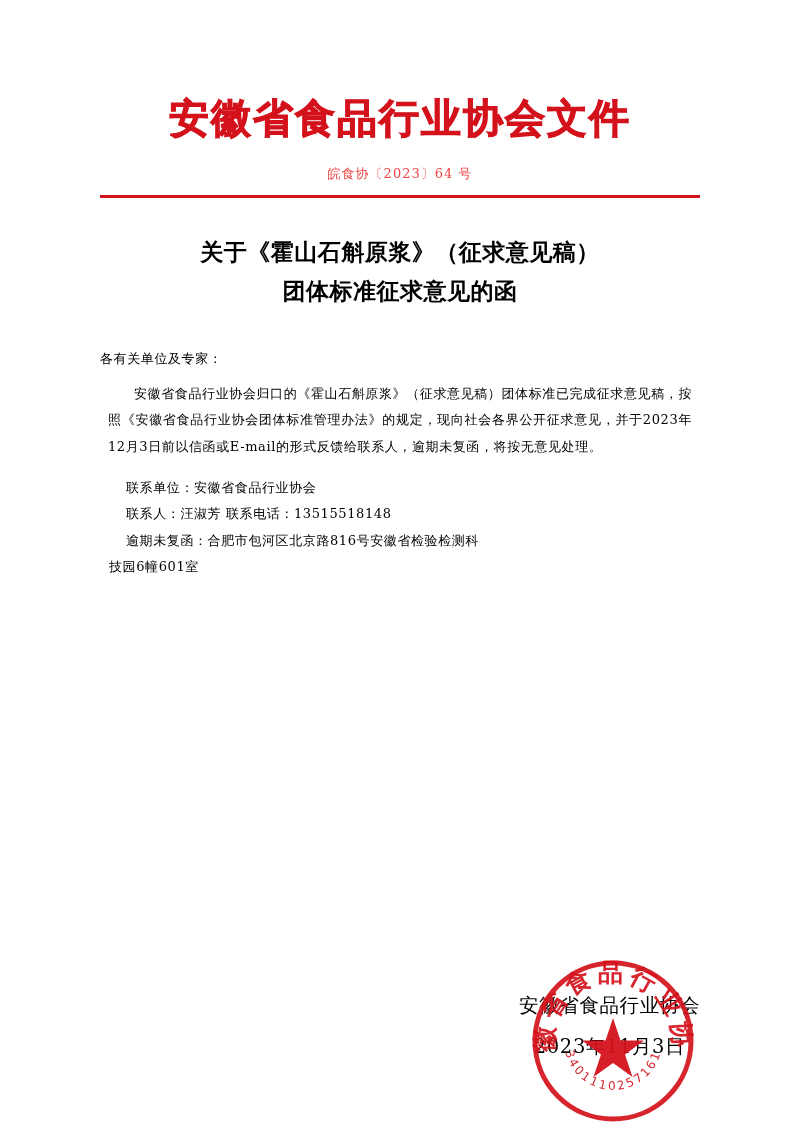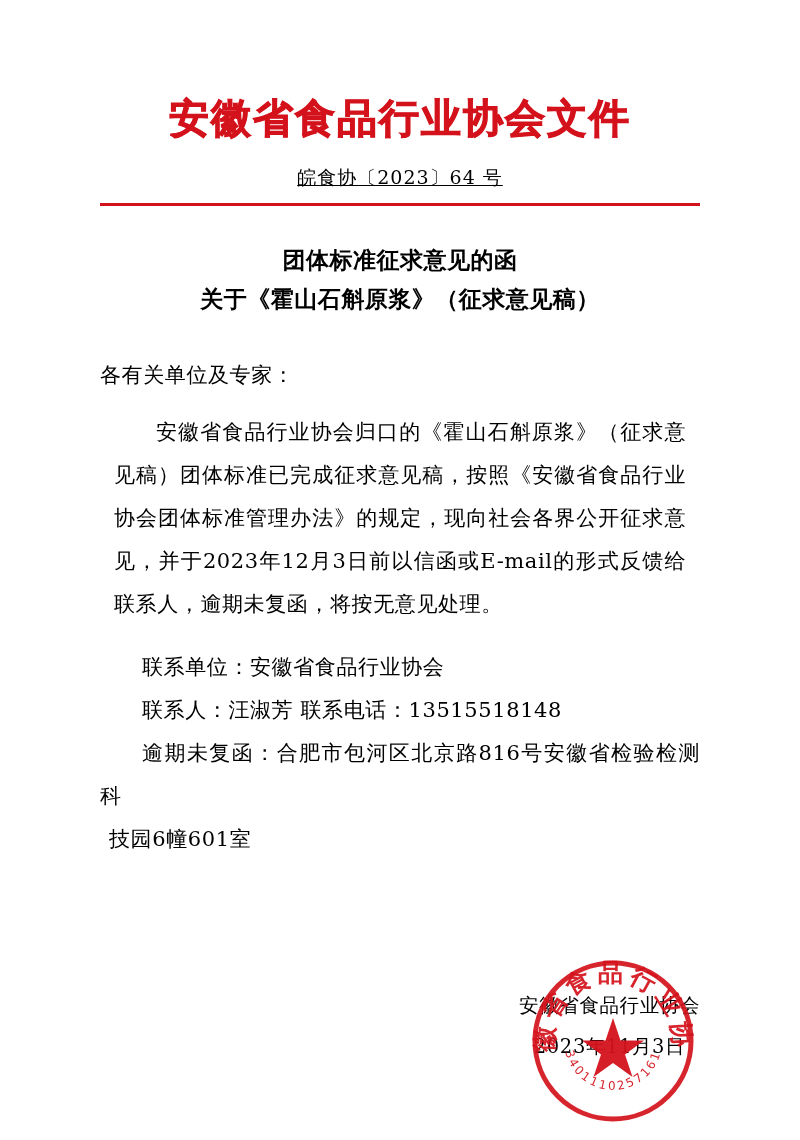--- a/index.html
+++ b/index.html
@@ -36,25 +36,24 @@
     font-size: 40px;
     letter-spacing: 2px;
     line-height: 1.12;
     white-space: nowrap;
     -webkit-text-stroke: 1px #d4121c;
   }
 
   .doc-number {
     text-align: center;
     margin-top: 24px;
-    font-size: 19px;
+    font-size: 13px;
     letter-spacing: 1px;
-    color: #000000;
+    color: #ef4444;
     font-family: "DejaVu Serif", "Liberation Serif", serif;
-    text-decoration: underline;
   }
 
   .red-rule {
     margin-top: 12px;
     height: 3px;
     background: #d4121c;
     width: 100%;
   }
 
   
@@ -66,30 +65,30 @@
     line-height: 1.7;
     letter-spacing: 0.5px;
   }
   .doc-title .line {
     display: block;
   }
 
   
   .body-block {
     margin-top: 36px;
-    font-size: 21px;
+    font-size: 13px;
     line-height: 2.05;
     letter-spacing: 0.6px;
     text-align: justify;
   }
   .salutation {
     margin: 0 0 2px 0;
   }
   .para {
-    margin: 14px;
+    margin: 8px;
     text-indent: 2em;
   }
   .info-line {
     margin: 0;
     text-indent: 2em;
   }
   .info-line.no-indent {
     text-indent: 0;
     margin-left: 9px;
   }
@@ -132,22 +131,22 @@
 
   <div class="masthead">
     <div class="masthead-title">安徽省食品行业协会文件</div>
   </div>
 
   <div class="doc-number">皖食协〔2023〕64 号</div>
 
   <div class="red-rule"></div>
 
   <div class="doc-title">
+    <span class="line">关于《霍山石斛原浆》（征求意见稿）</span>
     <span class="line">团体标准征求意见的函</span>
-    <span class="line">关于《霍山石斛原浆》（征求意见稿）</span>
   </div>
 
   <div class="body-block">
     <p class="salutation">各有关单位及专家：</p>
 
     <p class="para">安徽省食品行业协会归口的《霍山石斛原浆》（征求意见稿）团体标准已完成征求意见稿，按照《安徽省食品行业协会团体标准管理办法》的规定，现向社会各界公开征求意见，并于2023年12月3日前以信函或E-mail的形式反馈给联系人，逾期未复函，将按无意见处理。</p>
 
     <div class="gap-sm"></div>
 
     <p class="info-line">联系单位：安徽省食品行业协会</p>

